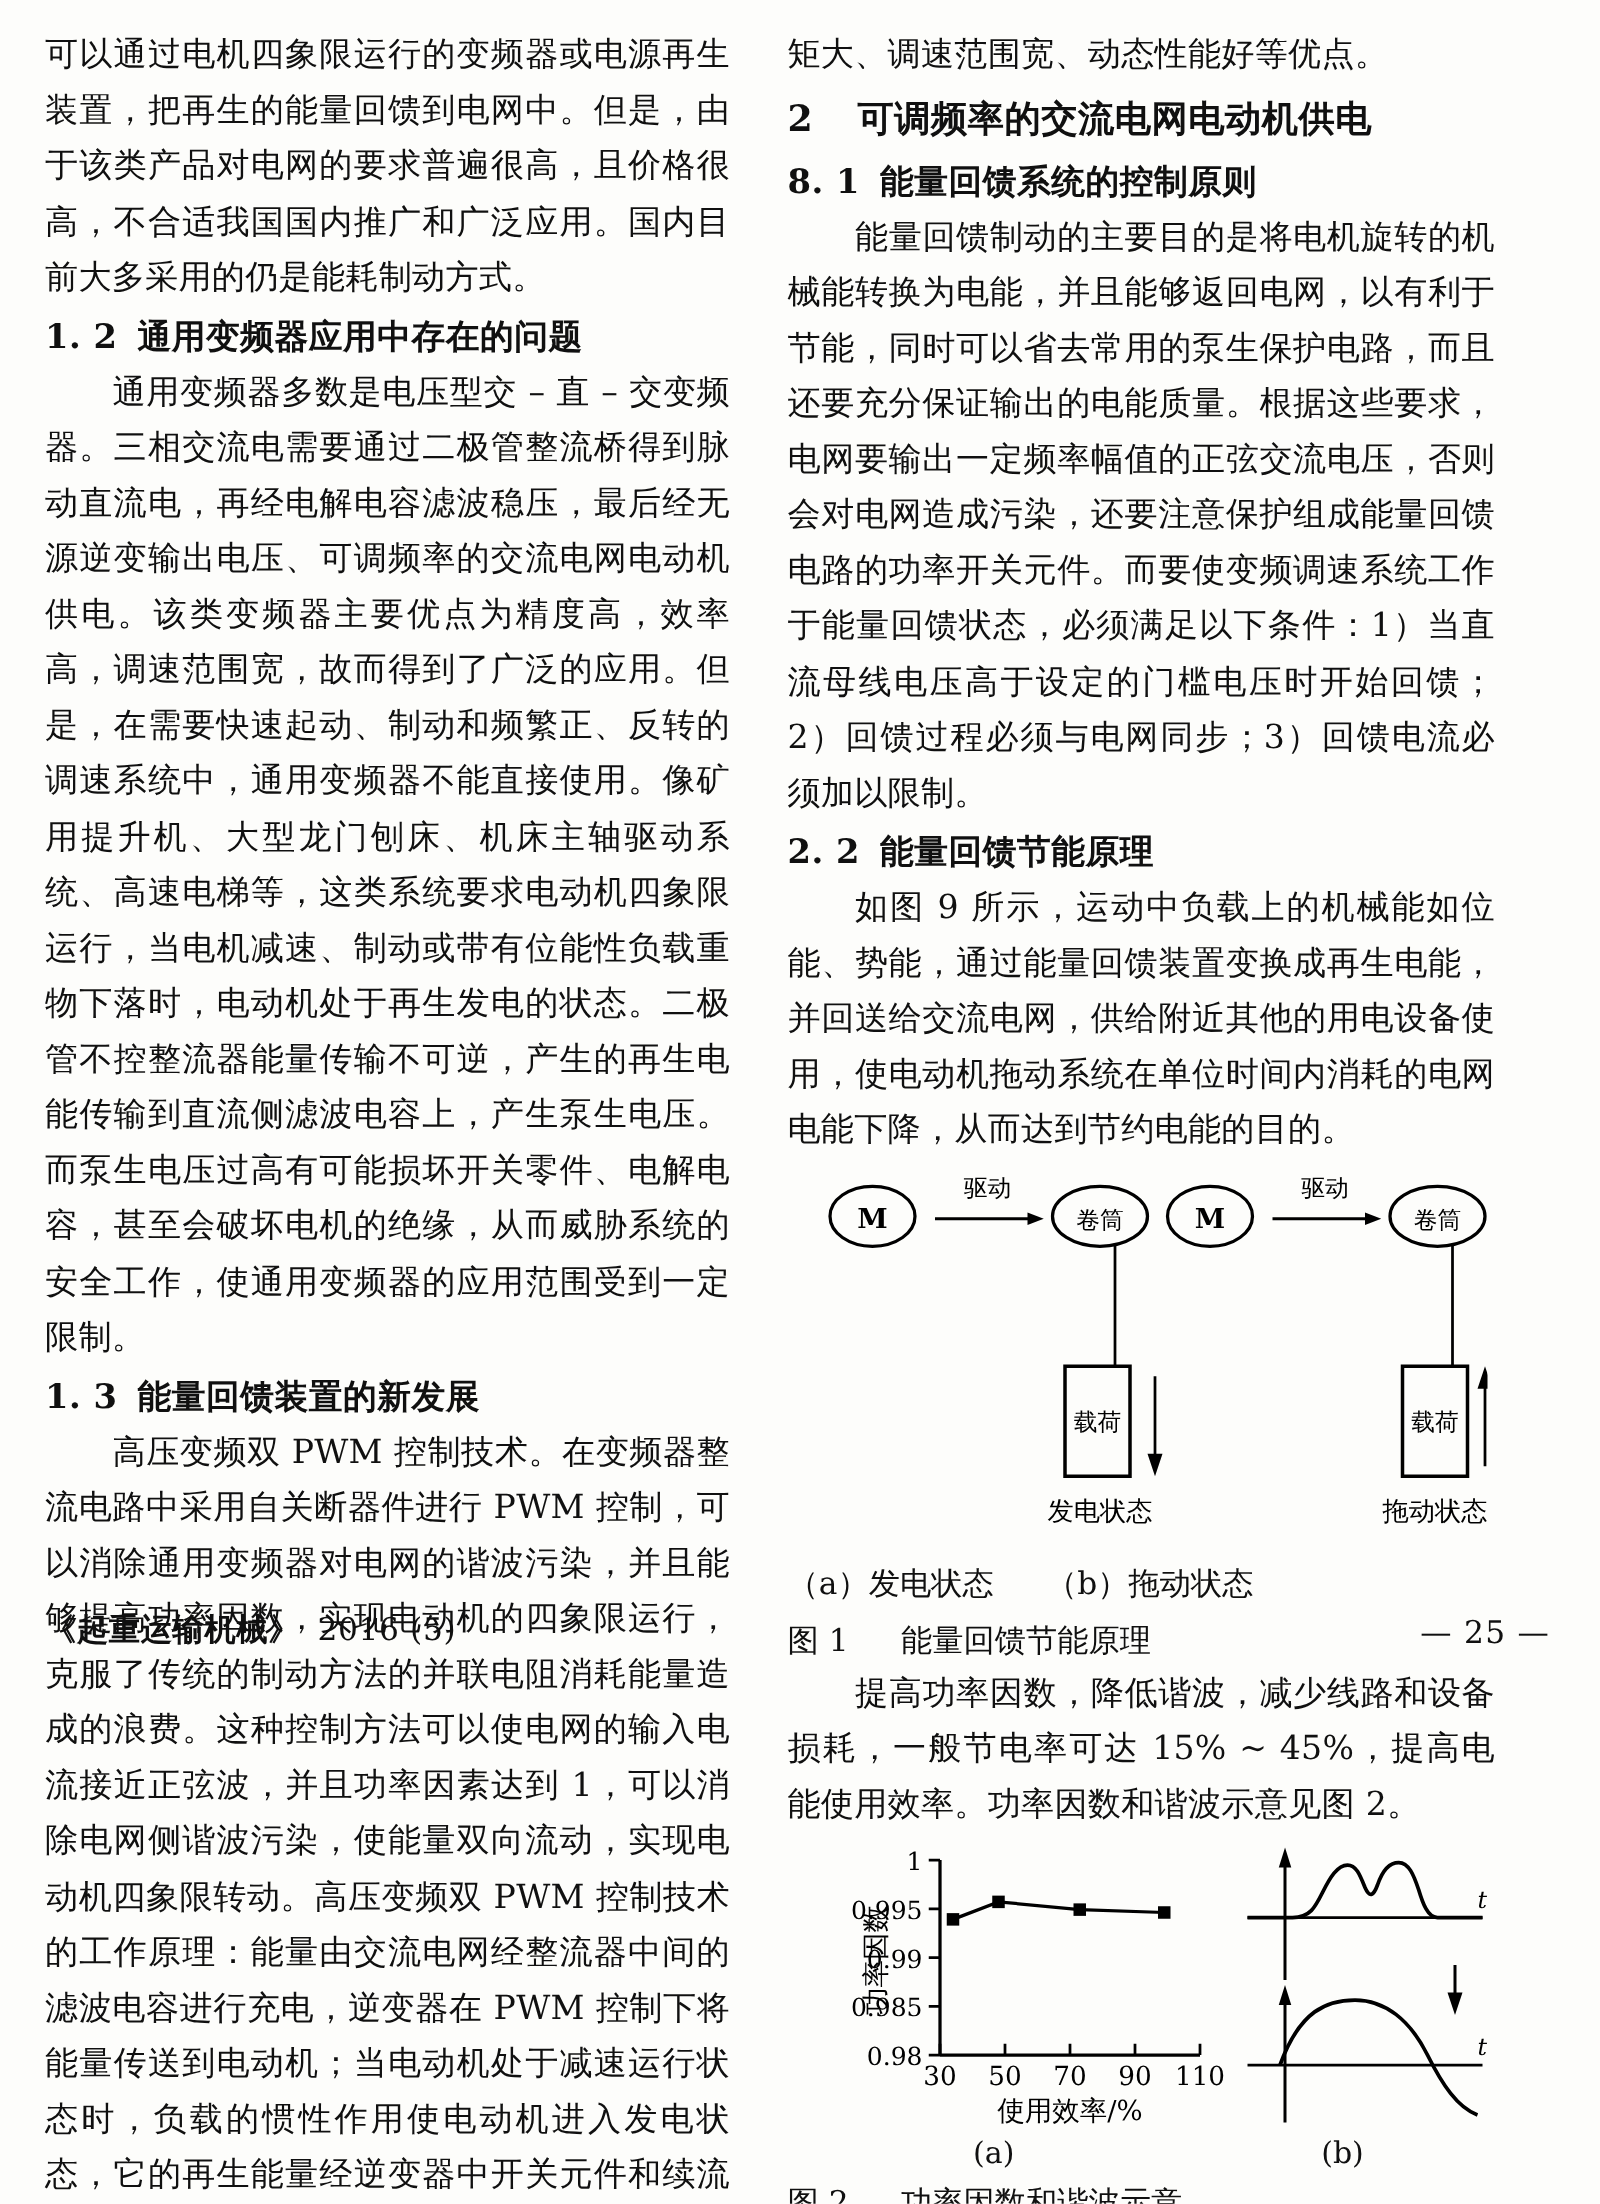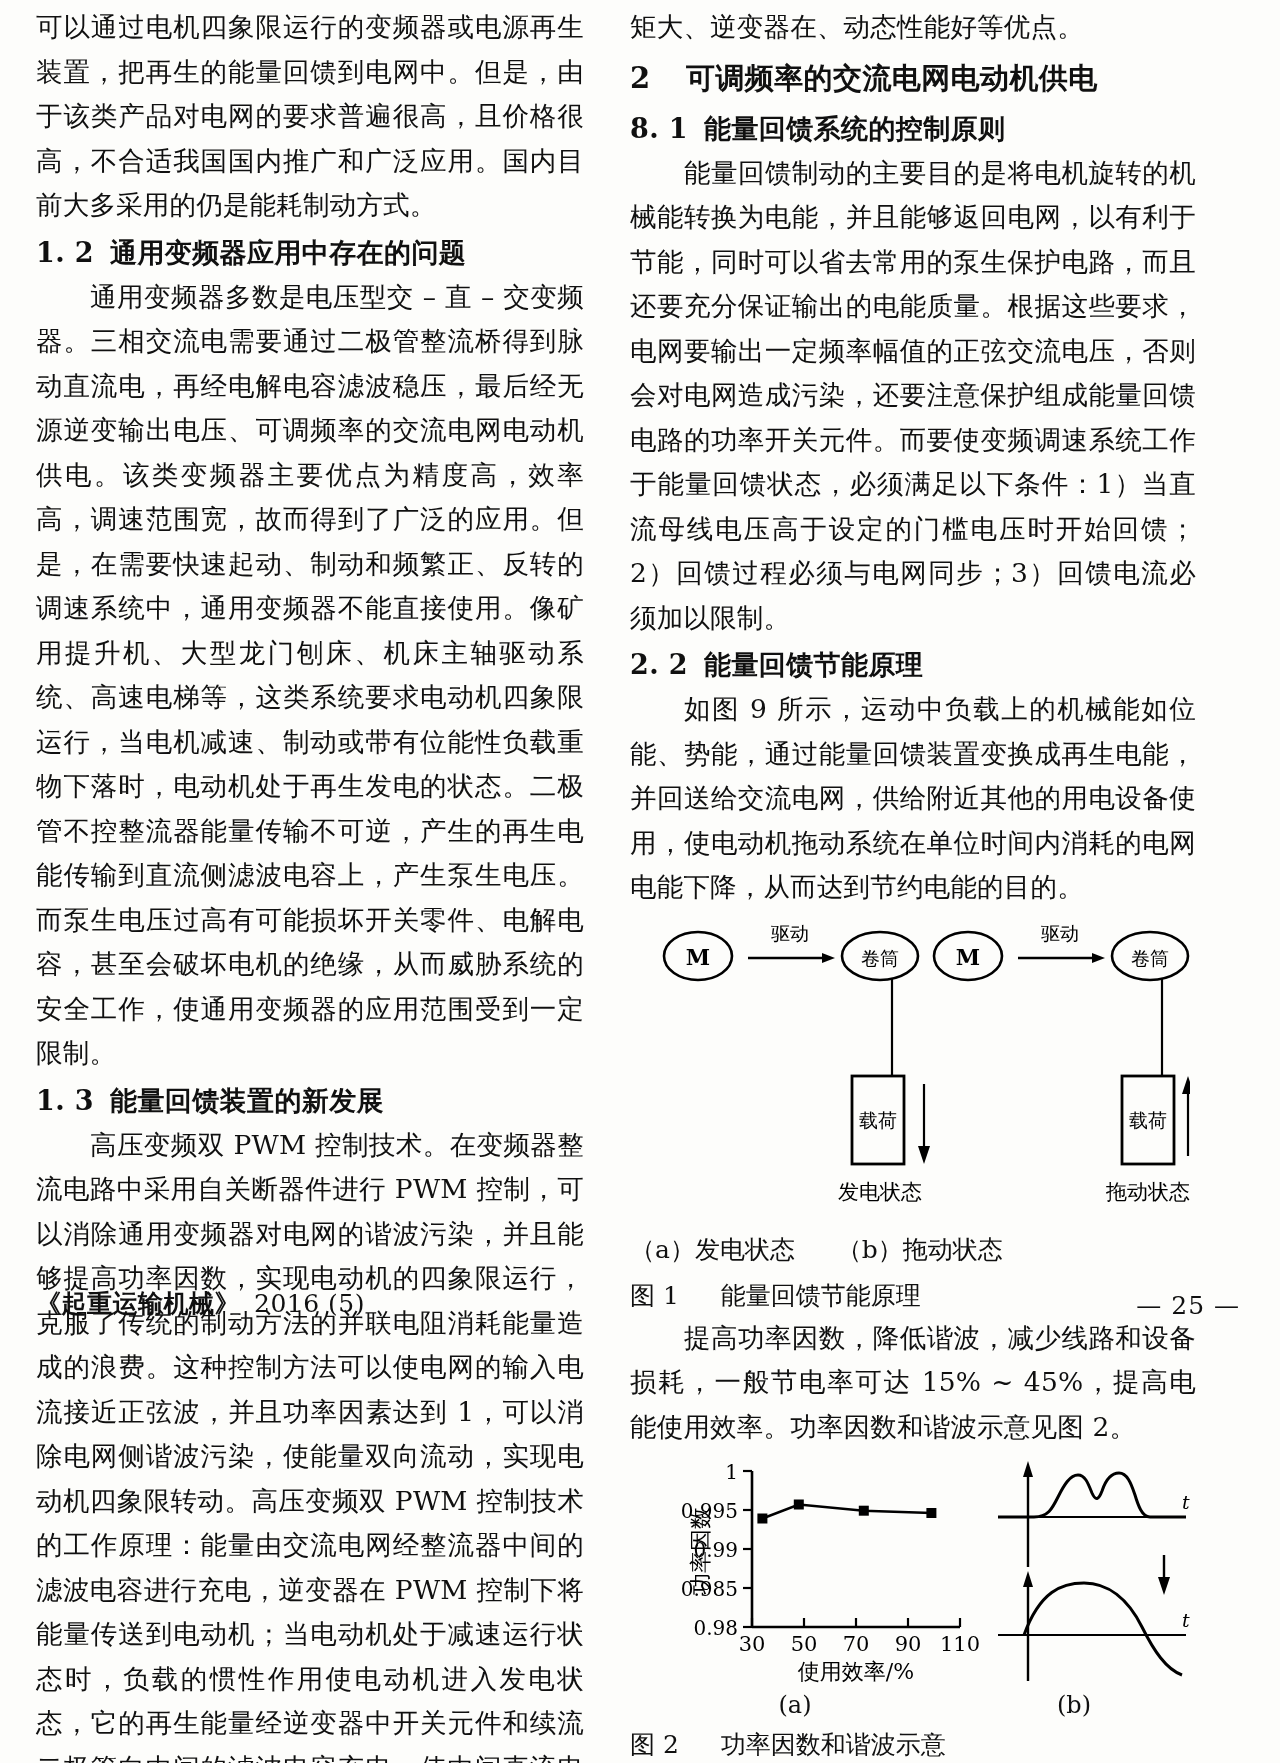--- a/index.html
+++ b/index.html
@@ -8,21 +8,21 @@
     background:#fdfdfb;
     font-family:"DejaVu Serif","Liberation Serif",serif;
     color:#101010;
     position:relative;
     overflow:hidden;
   }
   .page{
     position:relative;
     width:1280px;height:1342px;
     box-sizing:border-box;
-    padding:5px 40px 0 36px;
+    padding:22px 40px 0 36px;
     border-radius:27px;
   }
   .columns{
     display:flex;
     gap:46px;
     align-items:flex-start;
   }
   .col{width:548px;}
   .col.right{width:566px;}
 
@@ -115,21 +115,21 @@
       <h3 class="subsec">
         <span class="numtag">1. 3</span><span class="sectitle">能量回馈装置的新发展</span>
       </h3>
 
       <p class="body indent">高压变频双 PWM 控制技术。在变频器整流电路中采用自关断器件进行 PWM 控制，可以消除通用变频器对电网的谐波污染，并且能够提高功率因数，实现电动机的四象限运行，克服了传统的制动方法的并联电阻消耗能量造成的浪费。这种控制方法可以使电网的输入电流接近正弦波，并且功率因素达到 1，可以消除电网侧谐波污染，使能量双向流动，实现电动机四象限转动。高压变频双 PWM 控制技术的工作原理：能量由交流电网经整流器中间的滤波电容进行充电，逆变器在 PWM 控制下将能量传送到电动机；当电动机处于减速运行状态时，负载的惯性作用使电动机进入发电状态，它的再生能量经逆变器中开关元件和续流二极管向中间的滤波电容充电，使中间直流电压升高，这时整流器中开关元件在 PWM 控制下将能量回馈到交流电网，完成能量的双向流动。而且由于 PWM 整流器闭环控制的作用，造成电网电流和电压同频同相位，提高了系统的功率因素，消除了网侧的谐波污染。该控制技术具有制动力</p>
 
     </div>
 
     <div class="col right">
 
-      <p class="body">矩大、逆变器在、动态性能好等优点。</p>
+      <p class="body">矩大、调速范围宽、动态性能好等优点。</p>
 
       <h2 class="sec">
         <span class="numtag">2</span><span class="sectitle">可调频率的交流电网电动机供电</span>
       </h2>
 
       <h3 class="subsec">
         <span class="numtag">8. 1</span><span class="sectitle">能量回馈系统的控制原则</span>
       </h3>
 
       <p class="body indent">能量回馈制动的主要目的是将电机旋转的机械能转换为电能，并且能够返回电网，以有利于节能，同时可以省去常用的泵生保护电路，而且还要充分保证输出的电能质量。根据这些要求，电网要输出一定频率幅值的正弦交流电压，否则会对电网造成污染，还要注意保护组成能量回馈电路的功率开关元件。而要使变频调速系统工作于能量回馈状态，必须满足以下条件：1）当直流母线电压高于设定的门槛电压时开始回馈；2）回馈过程必须与电网同步；3）回馈电流必须加以限制。</p>

